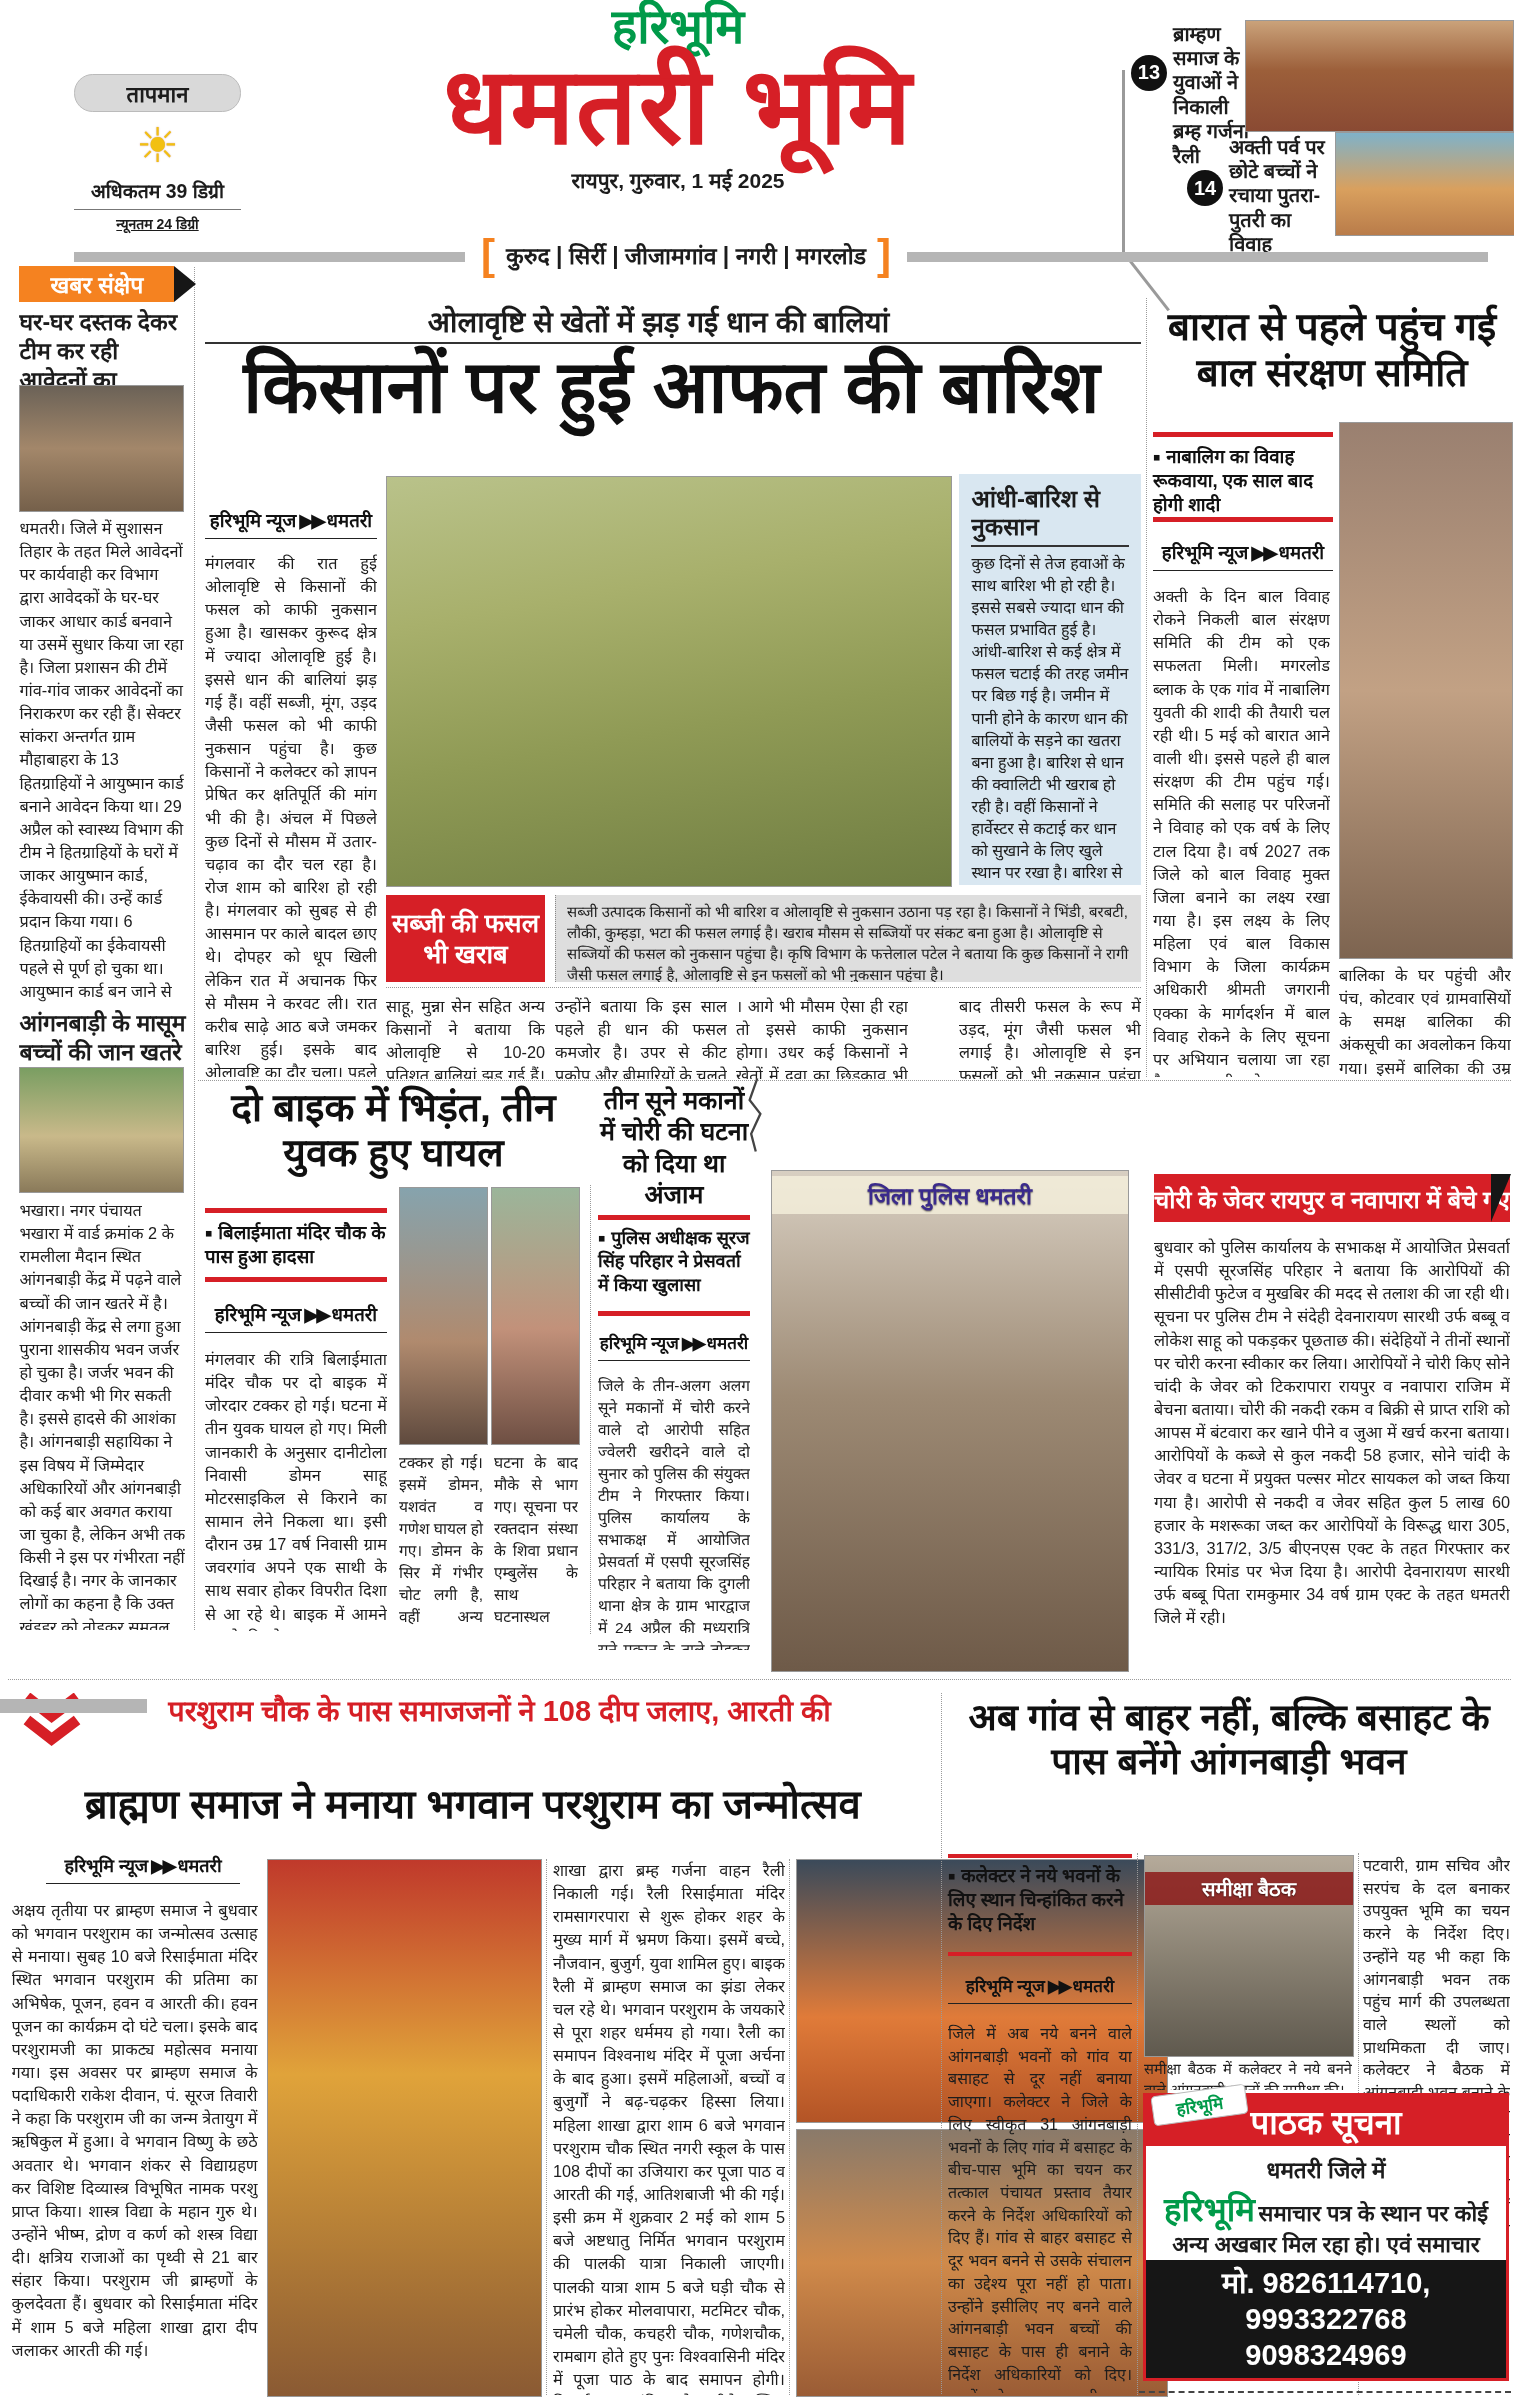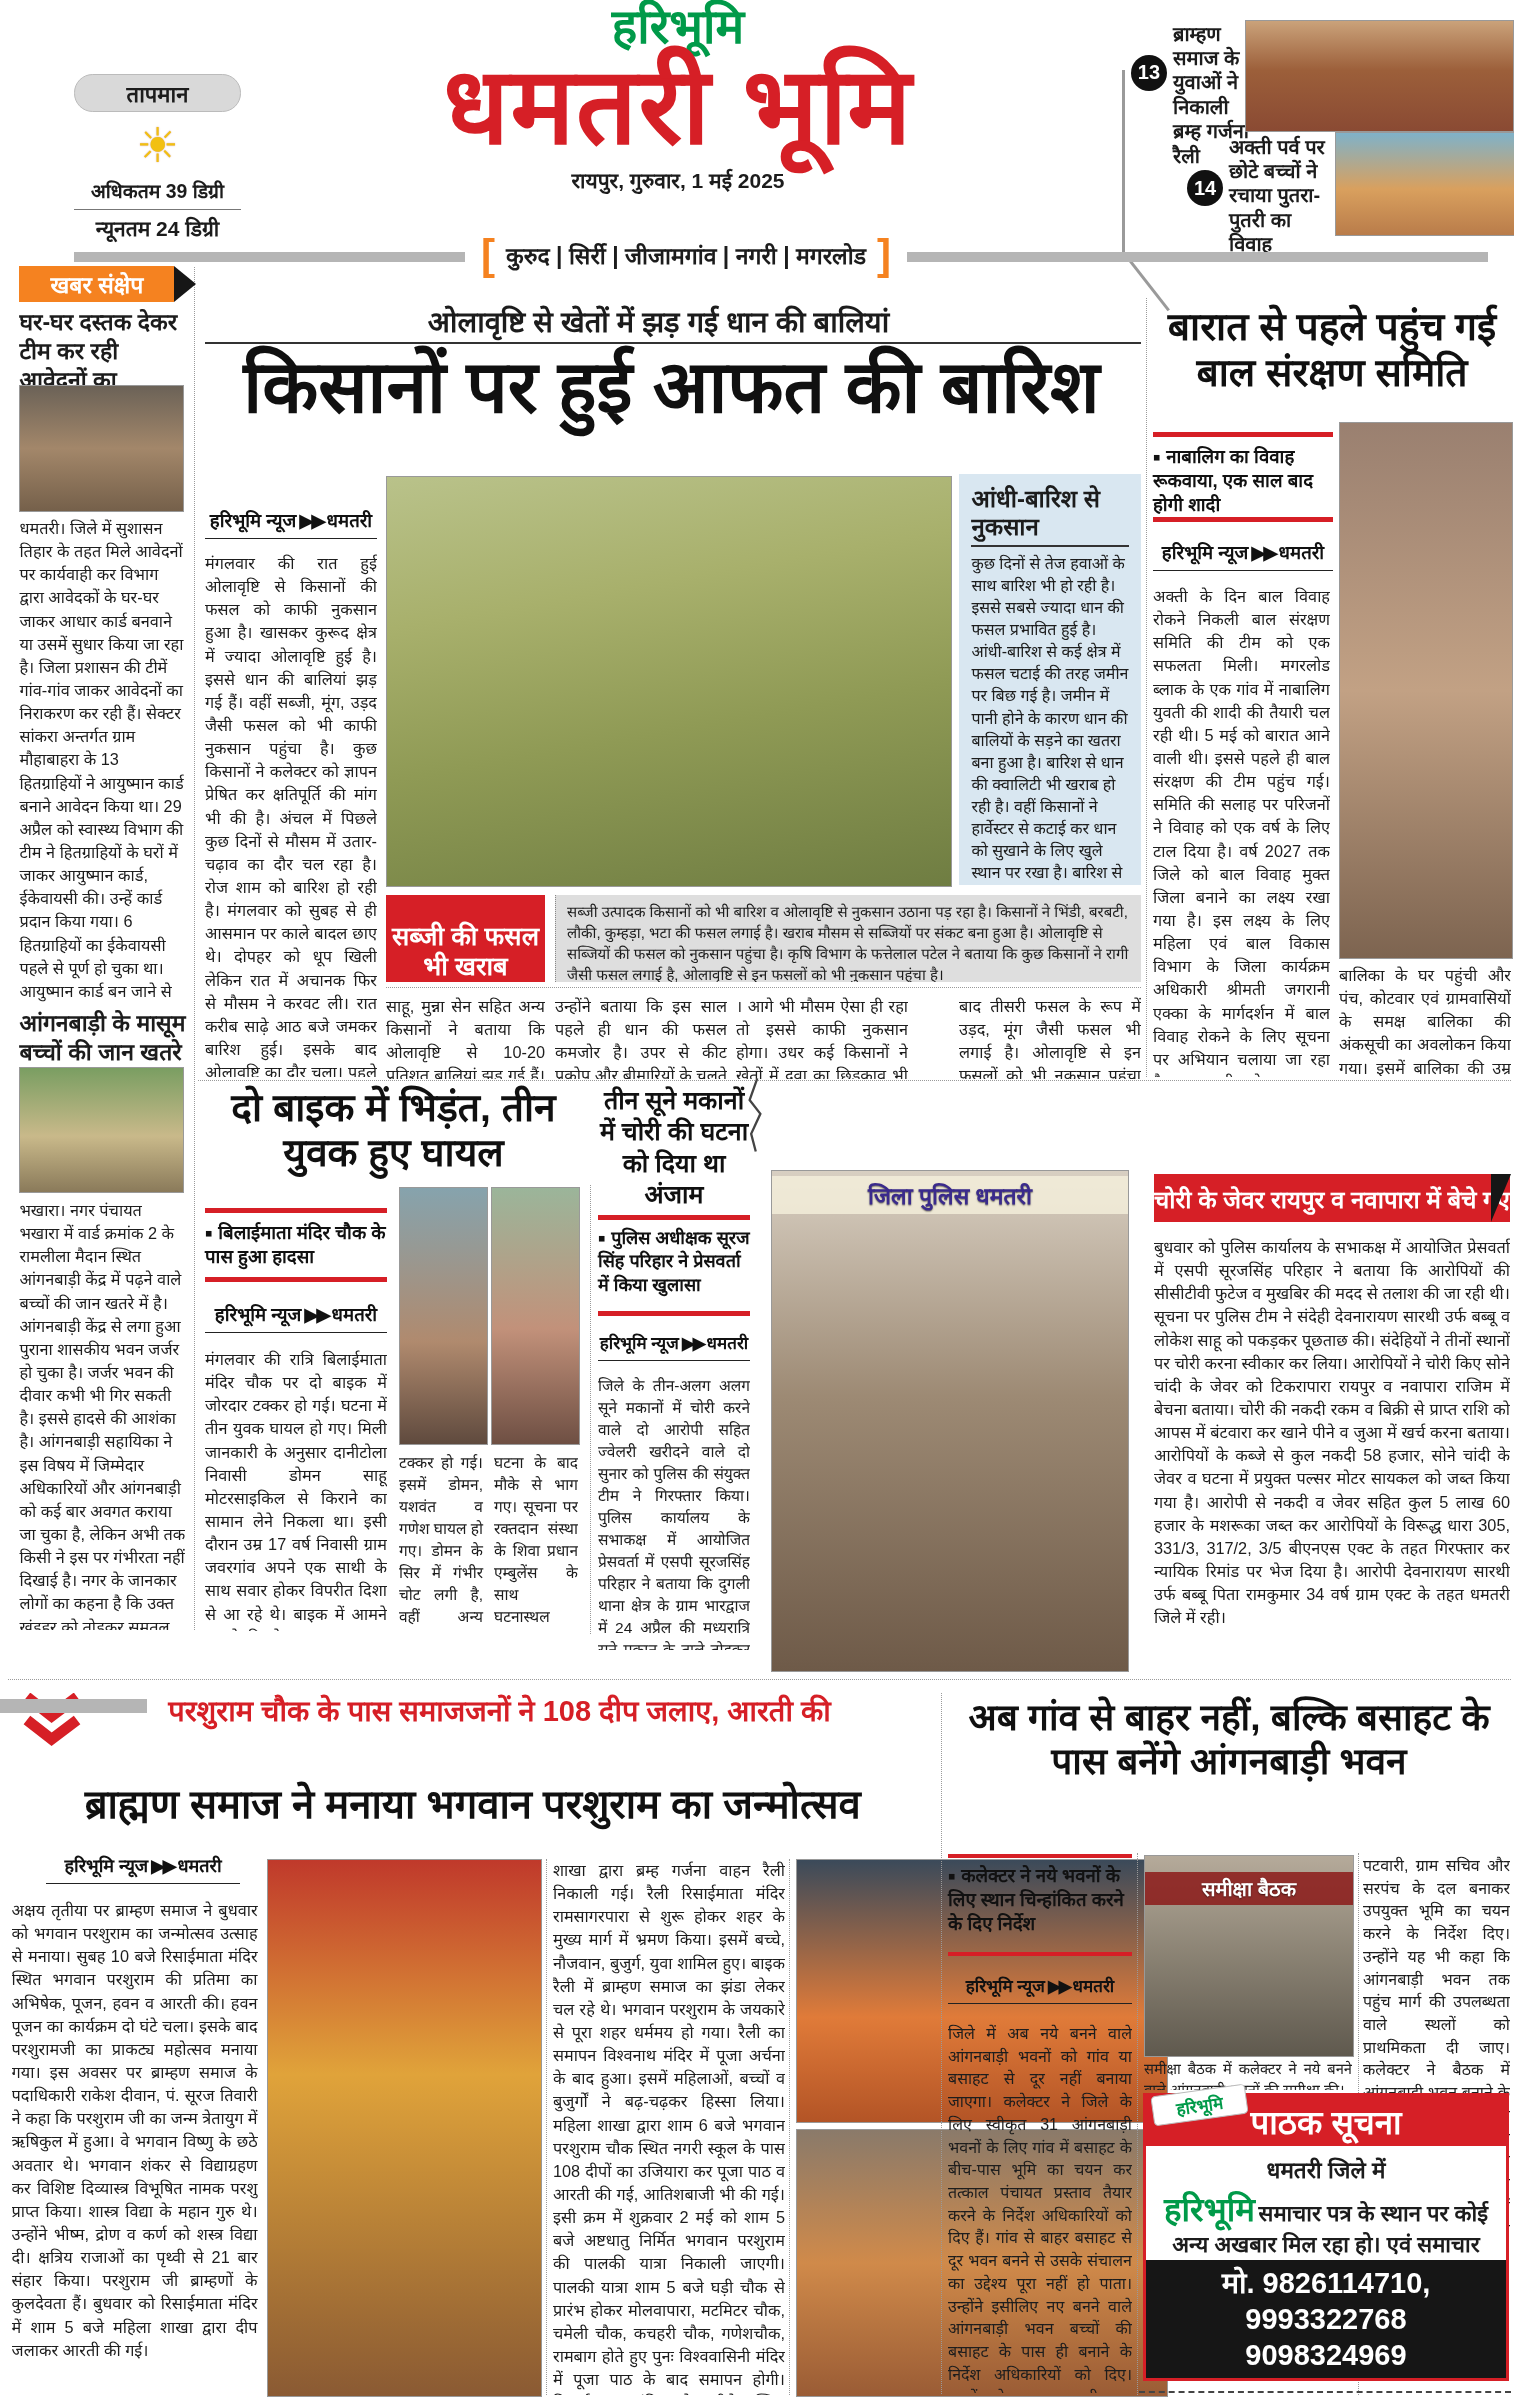--- a/index.html
+++ b/index.html
@@ -23,21 +23,21 @@
 </style>
 </head>
 <body>
 
 <div id="page">
 
   <div class="abs" style="left:74px;top:74px;width:167px;height:182px;text-align:center;">
     <div style="background:#d9d9d9;border:0.8px solid #bbb;border-radius:18.6px;font-weight:bold;font-size:22px;padding:3.1px 0;">तापमान</div>
     <div style="font-size:48px;color:#f2c011;line-height:1.2;margin-top:4.6px;text-shadow:0 0 1.5px #c99;">☀</div>
     <div style="font-size:19.4px;font-weight:bold;border-bottom:1.5px solid #777;padding-bottom:4.6px;margin-top:3px;">अधिकतम 39 डिग्री</div>
-    <div style="font-size:21px;font-weight:bold;padding-top:3.9px;">न्यूनतम 24 डिग्री</div>
+    <div style="font-size:14px;font-weight:bold;padding-top:3.9px;text-decoration:underline;">न्यूनतम 24 डिग्री</div>
   </div>
 
   <div class="abs" style="left:256px;top:1.5px;width:844px;text-align:center;">
     <div style="color:#009a49;font-weight:800;font-size:48px;line-height:1.05;">हरिभूमि</div>
     <div style="color:#d61f26;font-weight:800;font-size:107px;line-height:1.02;letter-spacing:1.5px;">धमतरी भूमि</div>
     <div style="font-weight:bold;font-size:21px;margin-top:4.6px;">रायपुर, गुरुवार, 1 मई 2025</div>
   </div>
 
   <div class="abs" style="left:1122px;top:70px;width:3.1px;height:186px;background:#9a9a9a;"></div>
   <div class="abs" style="left:1122px;top:253px;width:3.1px;height:74px;background:#9a9a9a;transform:rotate(-38deg);transform-origin:top left;"></div>
@@ -85,21 +85,21 @@
   </div>
   <div class="abs body-text" style="left:205px;top:552px;width:172px;height:525px;">मंगलवार की रात हुई ओलावृष्टि से किसानों की फसल को काफी नुकसान हुआ है। खासकर कुरूद क्षेत्र में ज्यादा ओलावृष्टि हुई है। इससे धान की बालियां झड़ गई हैं। वहीं सब्जी, मूंग, उड़द जैसी फसल को भी काफी नुकसान पहुंचा है। कुछ किसानों ने कलेक्टर को ज्ञापन प्रेषित कर क्षतिपूर्ति की मांग भी की है। अंचल में पिछले कुछ दिनों से मौसम में उतार-चढ़ाव का दौर चल रहा है। रोज शाम को बारिश हो रही है। मंगलवार को सुबह से ही आसमान पर काले बादल छाए थे। दोपहर को धूप खिली लेकिन रात में अचानक फिर से मौसम ने करवट ली। रात करीब साढ़े आठ बजे जमकर बारिश हुई। इसके बाद ओलावृष्टि का दौर चला। पहले तो छोटे-छोटे ओले गिरे, लेकिन बाद में डेढ़ मिमी तक की साइज के ओले गिरे। इससे किसानों को काफी नुकसान पहुंचा हैं। किसानों का धान पककर तैयार है। ओलावृष्टि से धान की बालियां झड़ गई हैं। कुरूद, भखारा, खपरी भानपुरी क्षेत्र में ज्यादा ओलावृष्टि होने की खबर है। किसान गिरधर</div>
 
   <div class="ph" style="left:386px;top:476px;width:564px;height:409px;background:linear-gradient(170deg,#b9c28a 0%,#a8b06c 30%,#8f9a55 60%,#6f7d42 100%);"></div>
 
   <div class="abs" style="left:959px;top:474px;width:182px;height:411px;background:#d9e7f1;padding:11px 12.4px;box-sizing:border-box;overflow:hidden;">
     <div style="font-size:24px;font-weight:800;border-bottom:2.3px solid #333;padding-bottom:4.6px;margin-bottom:6.2px;line-height:1.15;">आंधी-बारिश से नुकसान</div>
     <div style="font-size:16px;line-height:1.38;text-align:left;">कुछ दिनों से तेज हवाओं के साथ बारिश भी हो रही है। इससे सबसे ज्यादा धान की फसल प्रभावित हुई है। आंधी-बारिश से कई क्षेत्र में फसल चटाई की तरह जमीन पर बिछ गई है। जमीन में पानी होने के कारण धान की बालियों के सड़ने का खतरा बना हुआ है। बारिश से धान की क्वालिटी भी खराब हो रही है। वहीं किसानों ने हार्वेस्टर से कटाई कर धान को सुखाने के लिए खुले स्थान पर रखा है। बारिश से धान सूख नहीं पा रहा है, इससे भी क्वालिटी पर असर पड़ा है। कई किसानों का धान बारिश से भीग गया है।</div>
   </div>
 
-  <div class="abs" style="left:386px;top:895px;width:159px;height:87px;background:#d61f26;color:#fff;display:flex;align-items:flex-end;justify-content:center;text-align:center;font-size:25.6px;font-weight:800;line-height:1.2;">
+  <div class="abs" style="left:386px;top:895px;width:159px;height:87px;background:#d61f26;color:#fff;display:flex;align-items:center;justify-content:center;text-align:center;font-size:25.6px;font-weight:800;line-height:1.2;">
     <span>सब्जी की फसल भी खराब</span>
   </div>
   <div class="abs" style="left:555px;top:895px;width:586px;height:87px;background:#dedede;font-size:15px;line-height:1.4;padding:6.2px 11px;box-sizing:border-box;overflow:hidden;border-left:1.5px dotted #888;">सब्जी उत्पादक किसानों को भी बारिश व ओलावृष्टि से नुकसान उठाना पड़ रहा है। किसानों ने भिंडी, बरबटी, लौकी, कुम्हड़ा, भटा की फसल लगाई है। खराब मौसम से सब्जियों पर संकट बना हुआ है। ओलावृष्टि से सब्जियों की फसल को नुकसान पहुंचा है। कृषि विभाग के फत्तेलाल पटेल ने बताया कि कुछ किसानों ने रागी जैसी फसल लगाई है, ओलावृष्टि से इन फसलों को भी नुकसान पहुंचा है।</div>
 
   <div class="hsep" style="left:386px;top:987px;width:755px;"></div>
 
   <div class="abs body-text" style="left:386px;top:995px;width:159px;height:84px;">साहू, मुन्ना सेन सहित अन्य किसानों ने बताया कि ओलावृष्टि से 10-20 प्रतिशत बालियां झड़ गई हैं। इससे उत्पादन पर असर पड़ेगा।</div>
   <div class="abs body-text" style="left:555px;top:995px;width:172px;height:84px;">उन्होंने बताया कि इस साल पहले ही धान की फसल कमजोर है। उपर से कीट प्रकोप और बीमारियों के चलते दवा में भी काफी खर्च आया</div>
   <div class="abs body-text" style="left:736px;top:995px;width:172px;height:84px;">। आगे भी मौसम ऐसा ही रहा तो इससे काफी नुकसान होगा। उधर कई किसानों ने खेतों में दवा का छिड़काव भी किया है।</div>
   <div class="abs body-text" style="left:959px;top:995px;width:182px;height:84px;">बाद तीसरी फसल के रूप में उड़द, मूंग जैसी फसल भी लगाई है। ओलावृष्टि से इन फसलों को भी नुकसान पहुंचा है।</div>

